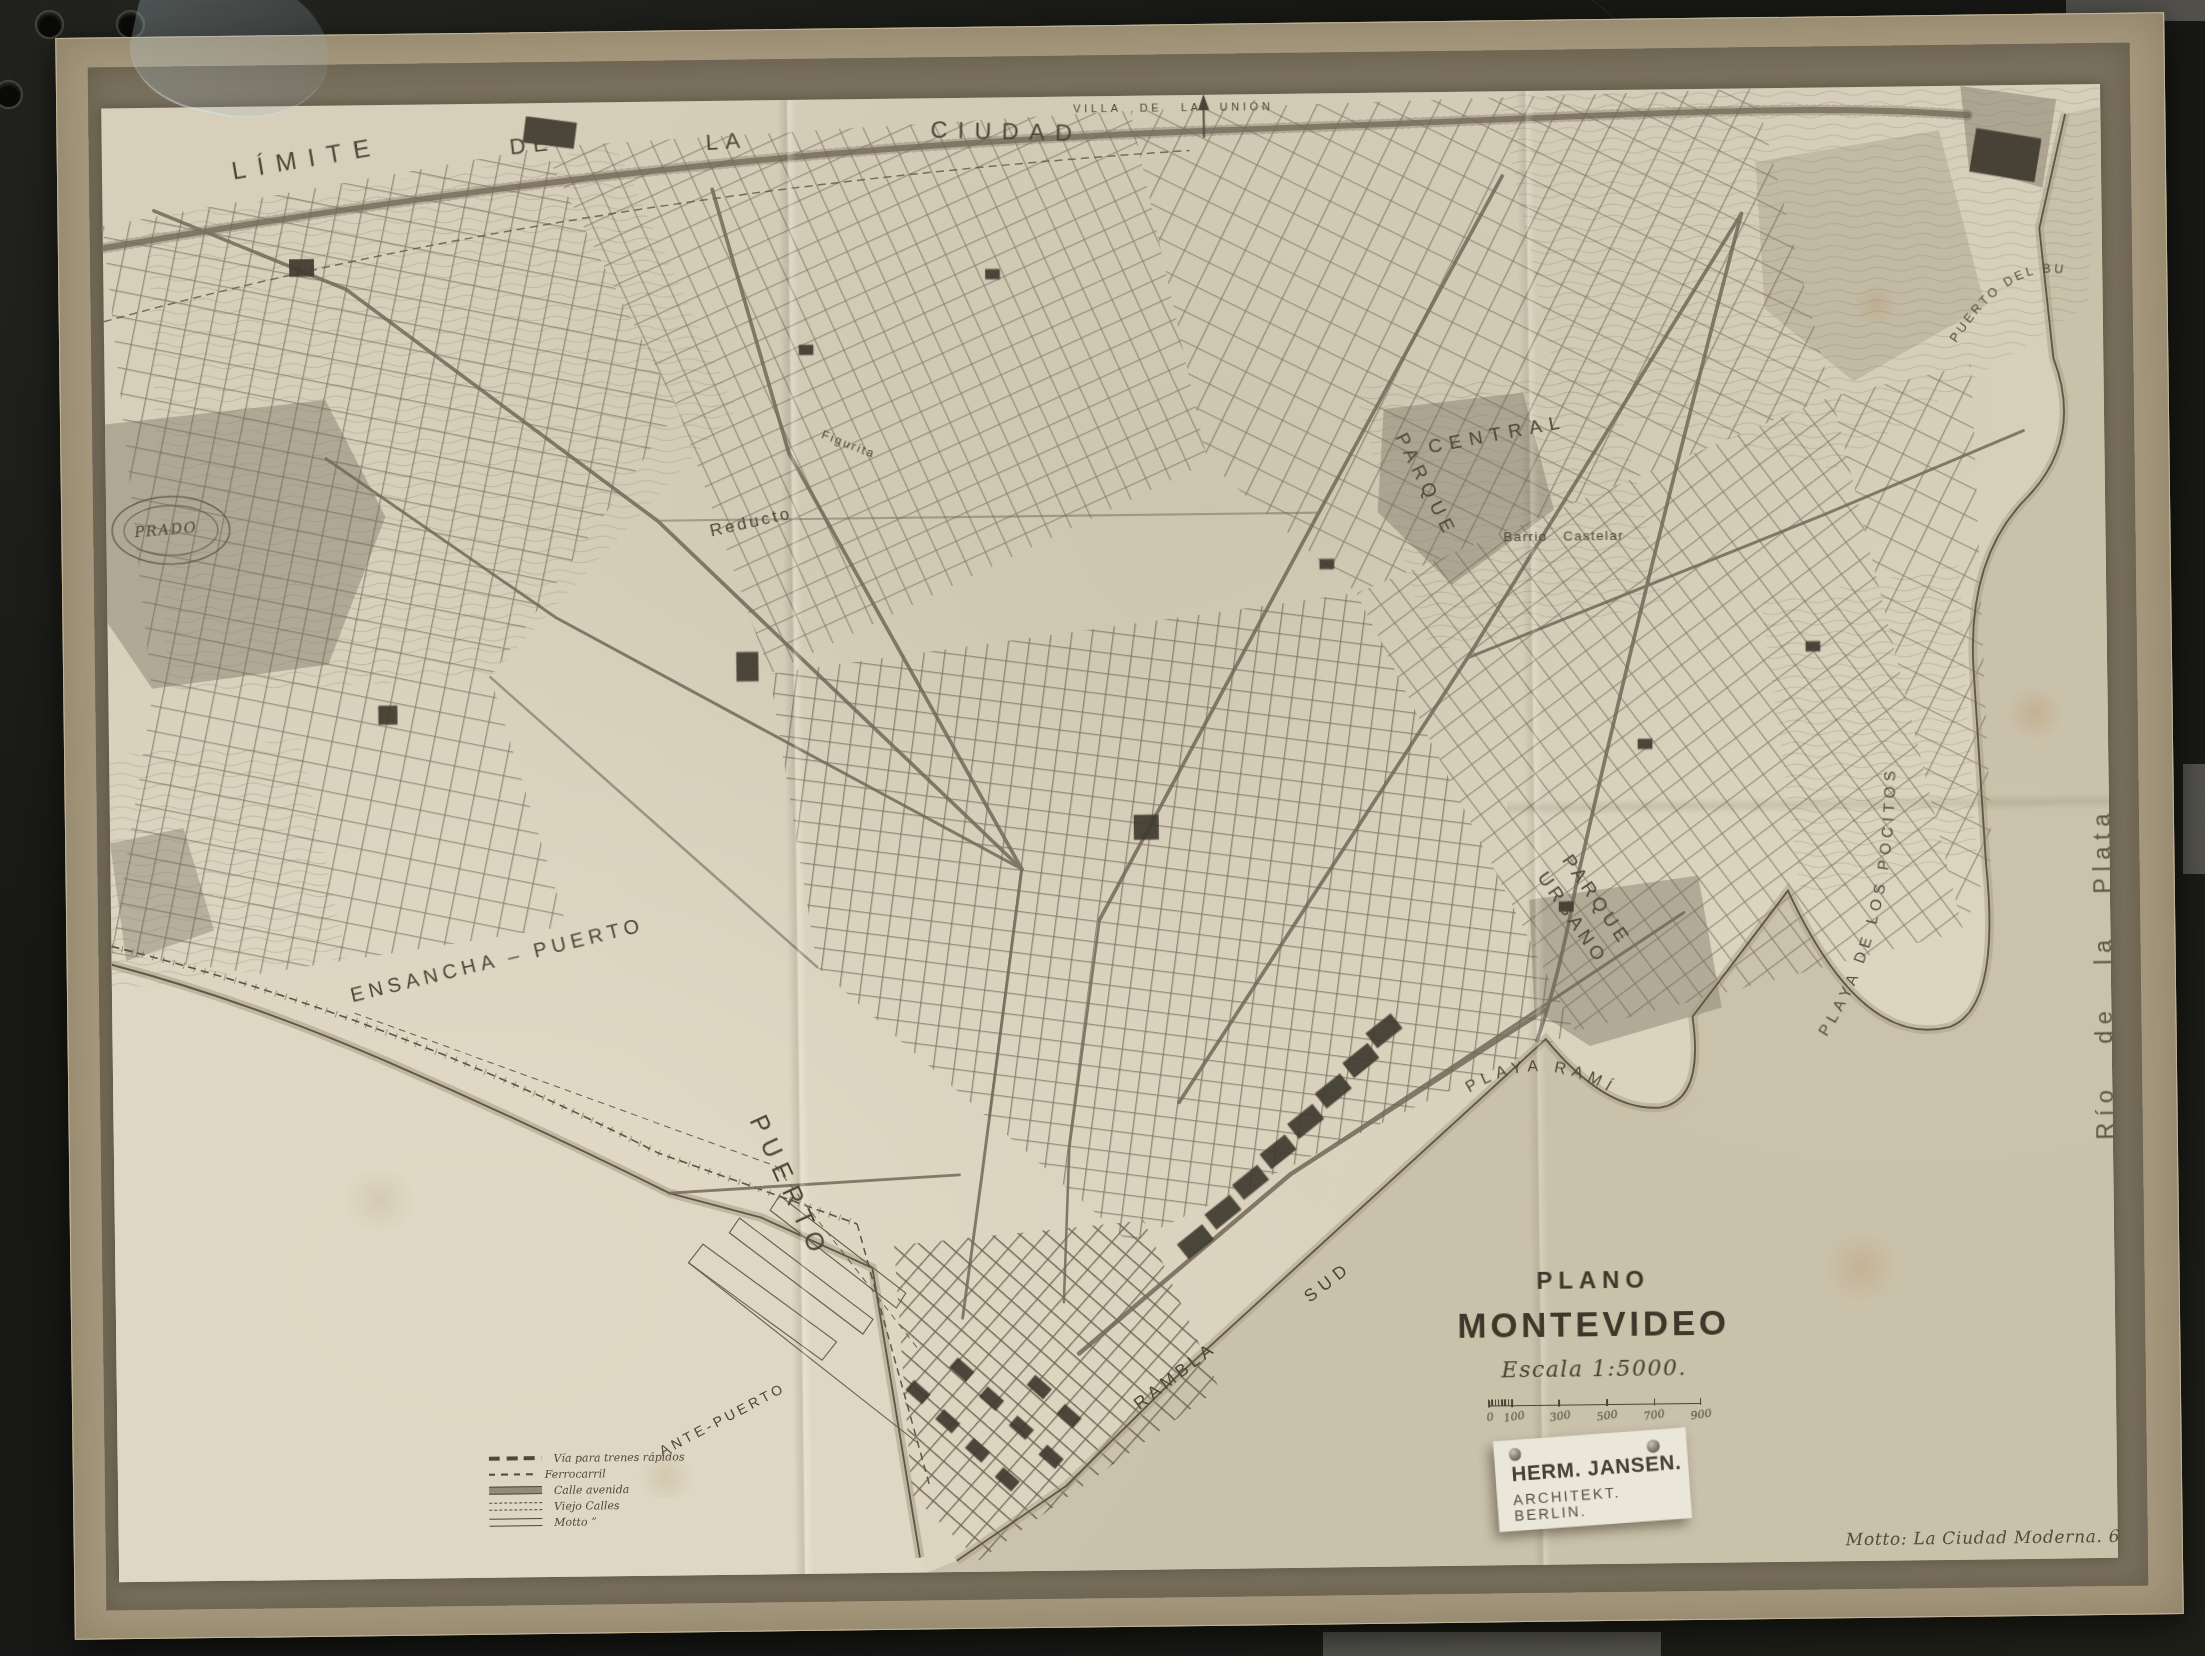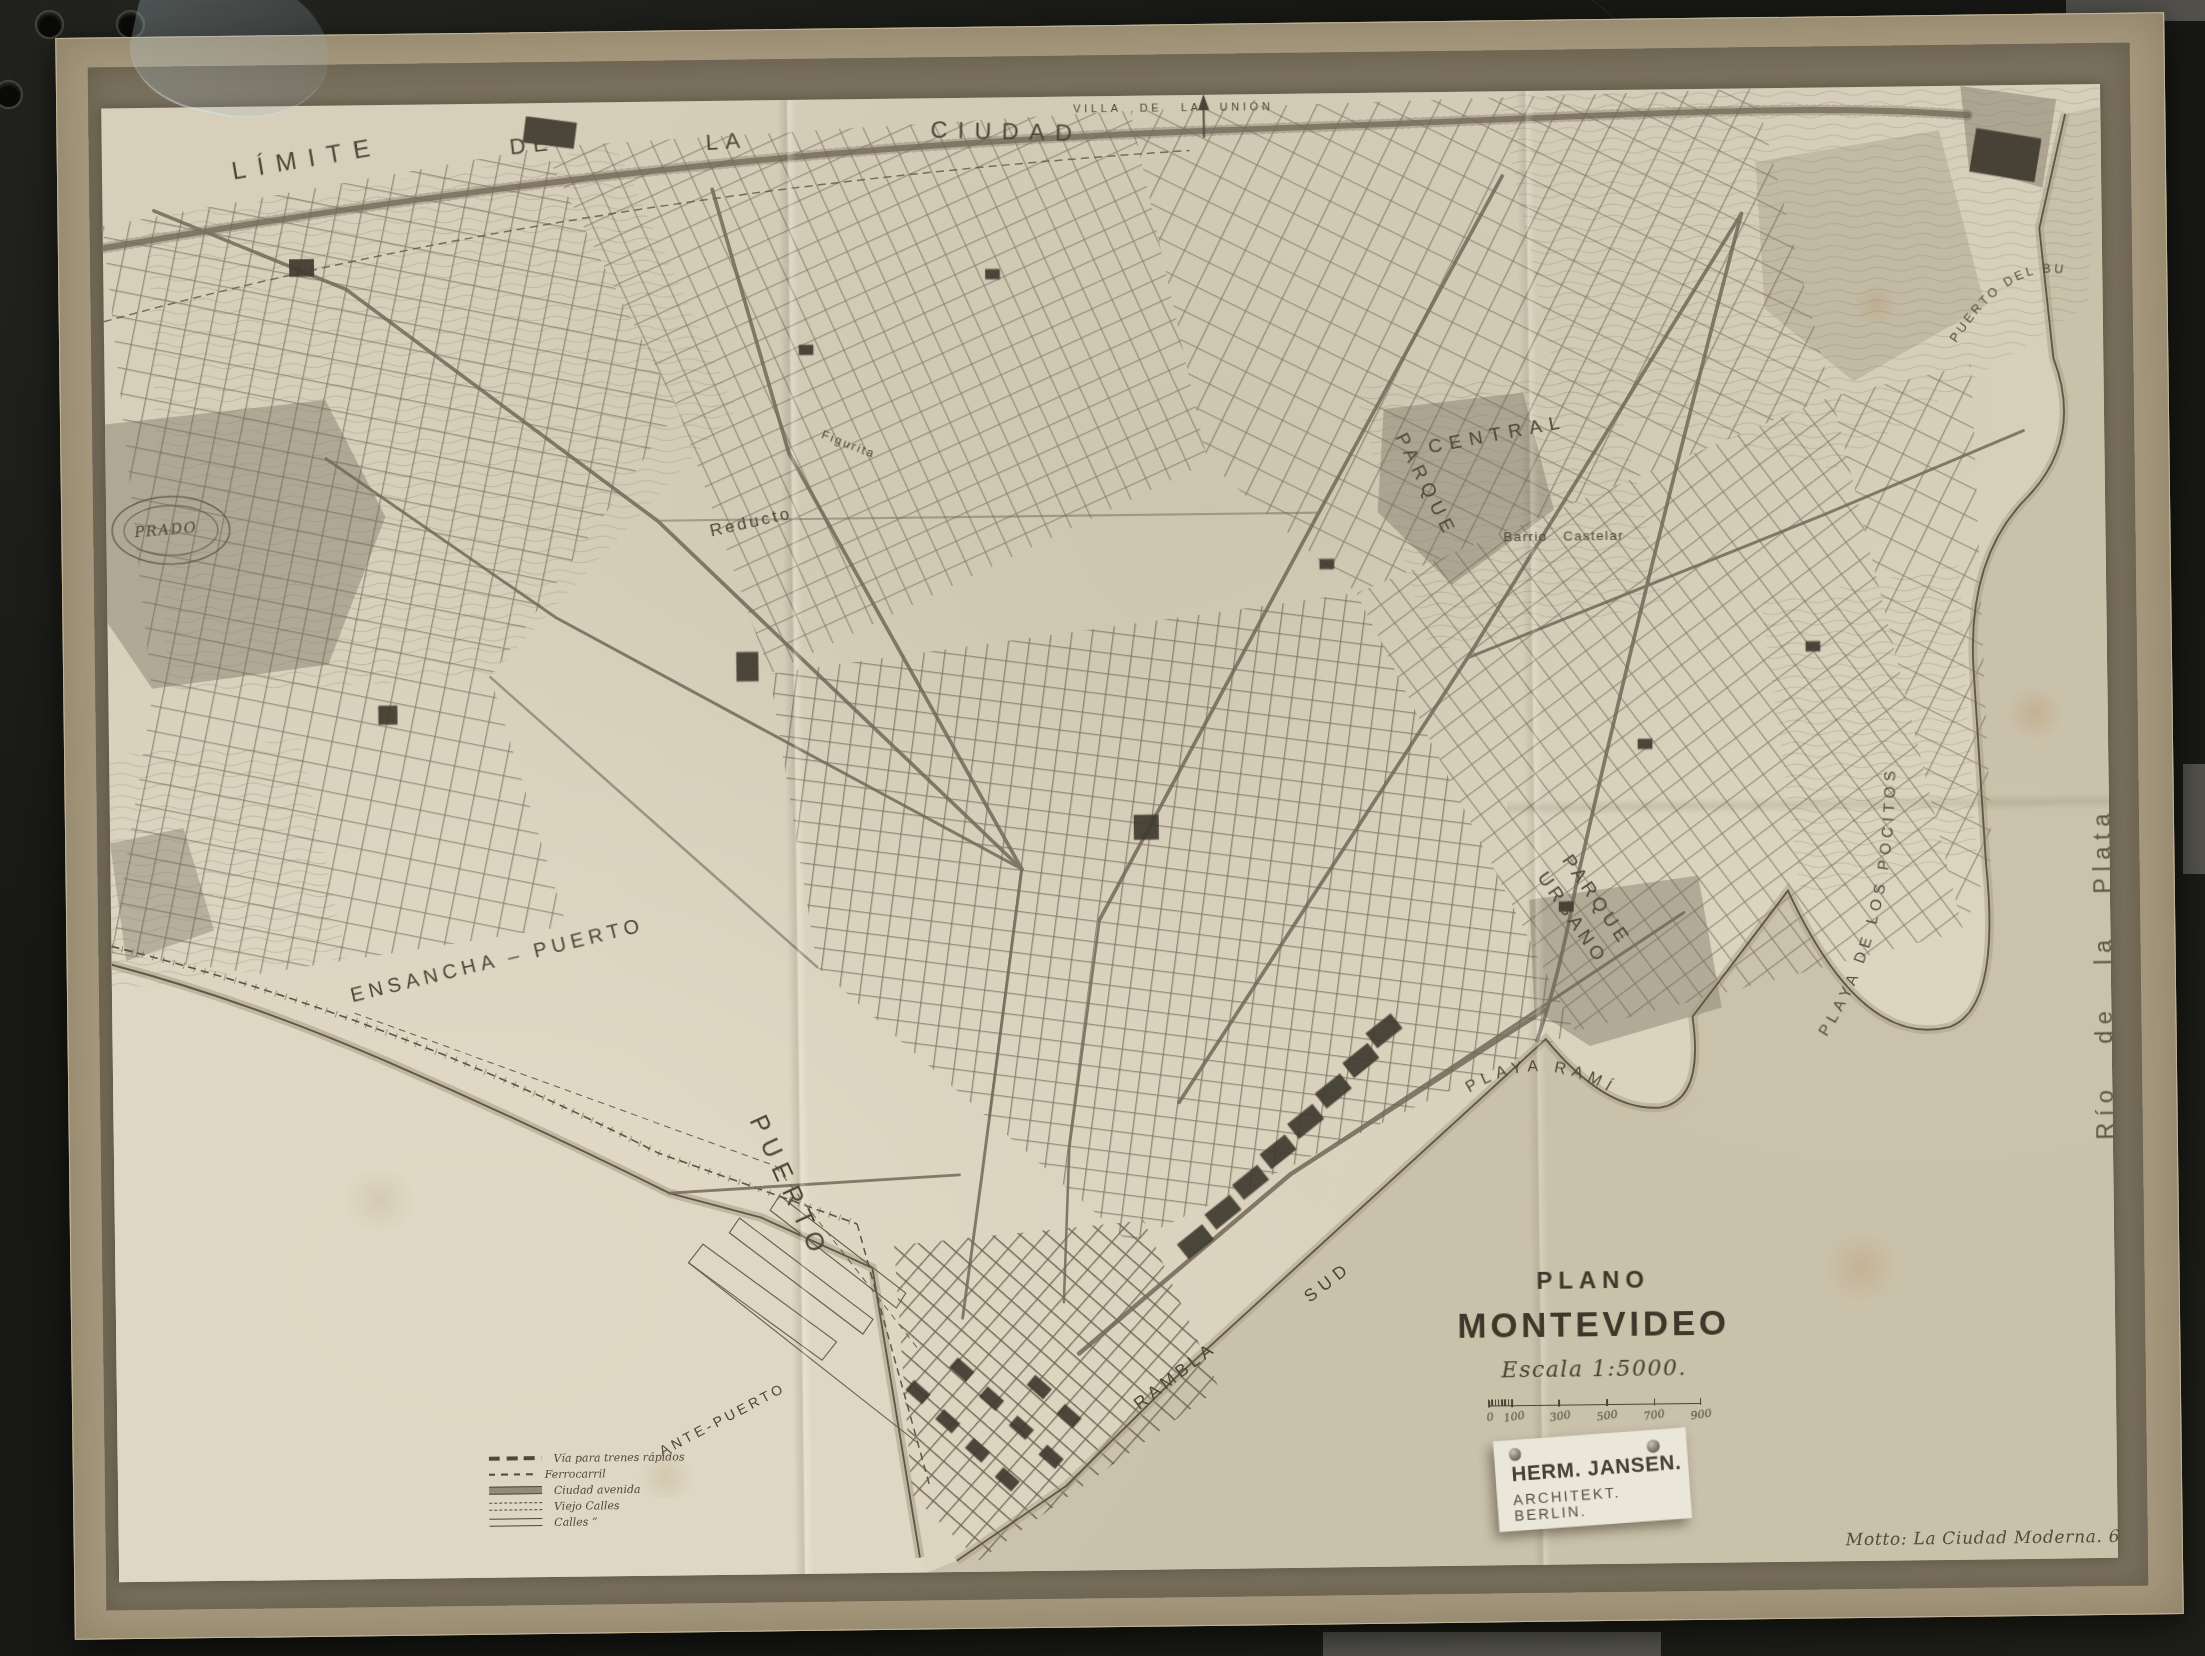--- a/index.html
+++ b/index.html
@@ -310,29 +310,29 @@
         <div class="leg-row">
           <span class="leg-sym sym-rail-fast"></span>
           <span class="leg-lab">Vía para trenes rápidos</span>
         </div>
         <div class="leg-row">
           <span class="leg-sym sym-rail"></span>
           <span class="leg-lab">Ferrocarril</span>
         </div>
         <div class="leg-row">
           <span class="leg-sym sym-avenue"></span>
-          <span class="leg-lab">Ciudad avenida</span>
+          <span class="leg-lab">Calle avenida</span>
         </div>
         <div class="leg-row">
           <span class="leg-sym sym-old"></span>
           <span class="leg-lab">Viejo Calles</span>
         </div>
         <div class="leg-row">
           <span class="leg-sym sym-new"></span>
-          <span class="leg-lab">Calles  ”</span>
+          <span class="leg-lab">Motto  ”</span>
         </div>
       </div>
 
       <div class="motto">Motto:  La Ciudad Moderna. 6</div>
 
     </div>
   </div>
 
   <div class="clip"></div>
 </div>

